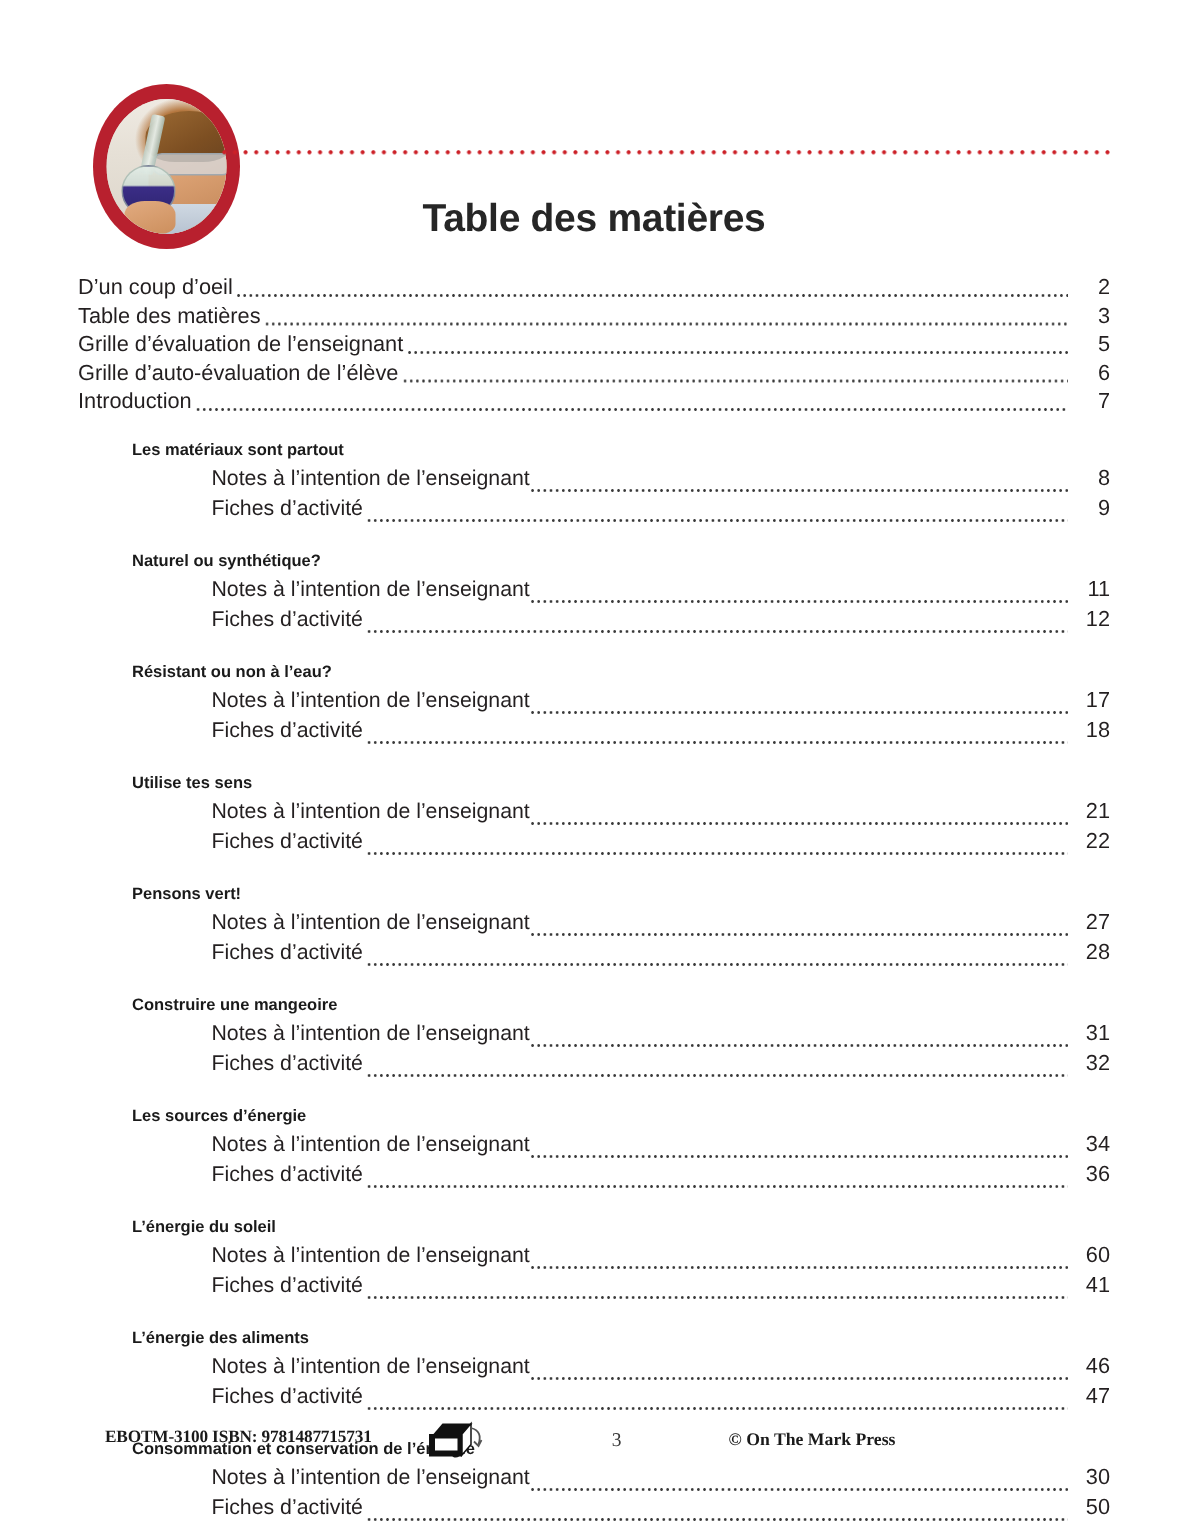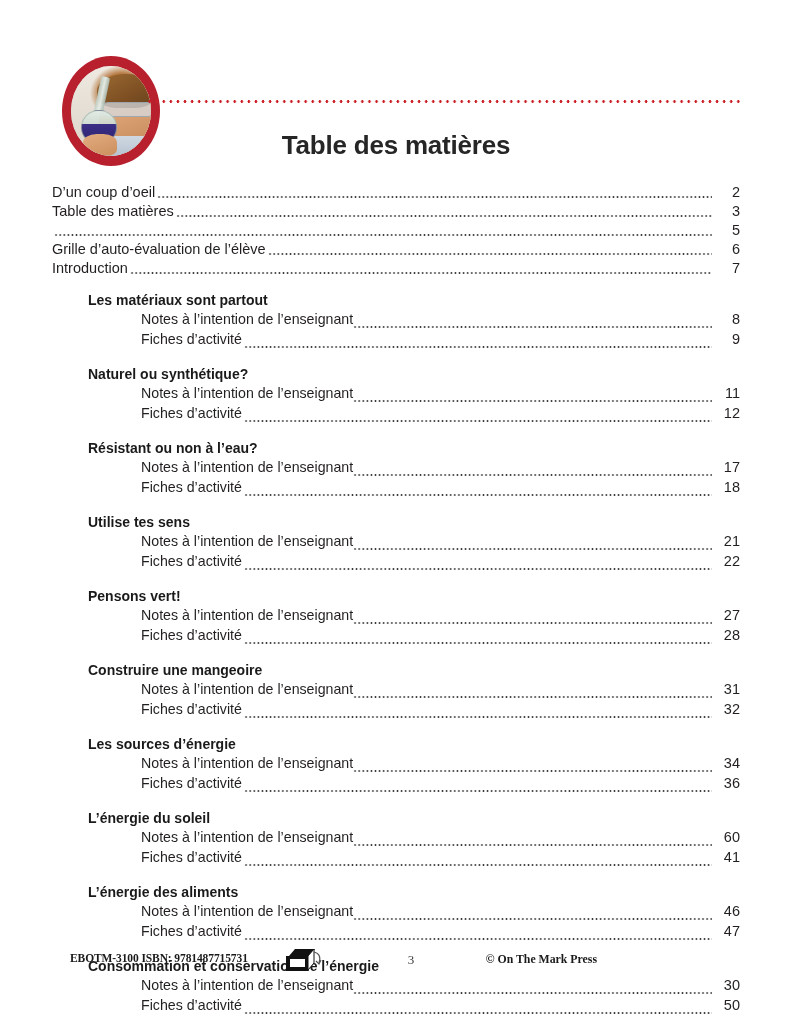--- a/index.html
+++ b/index.html
@@ -178,21 +178,21 @@
     height: 19px;
     font-size: 14.5px;
     color: #231f20;
   }
   .front-row .rowlabel { white-space: nowrap; }
 
   
   .section-group { margin-top: 13px; }
   .section-head {
     padding: 0 0 0 88px;
-    font-size: 14px;
+    font-size: 11px;
     font-weight: bold;
     color: #1a1a1a;
     line-height: 21px;
     white-space: nowrap;
   }
   .sub-row {
     display: flex;
     align-items: baseline;
     padding: 0 52px 0 141px;
     height: 20px;
@@ -302,20 +302,21 @@
         <span class="rowlabel">D’un coup d’oeil</span>
         <span class="leader"></span>
         <span class="pagenum">2</span>
       </div>
       <div class="front-row">
         <span class="rowlabel">Table des matières</span>
         <span class="leader"></span>
         <span class="pagenum">3</span>
       </div>
       <div class="front-row">
+        <span class="rowlabel">Grille d’évaluation de l’enseignant</span>
         <span class="leader"></span>
         <span class="pagenum">5</span>
       </div>
       <div class="front-row">
         <span class="rowlabel">Grille d’auto-évaluation de l’élève</span>
         <span class="leader"></span>
         <span class="pagenum">6</span>
       </div>
       <div class="front-row">
         <span class="rowlabel">Introduction</span>

